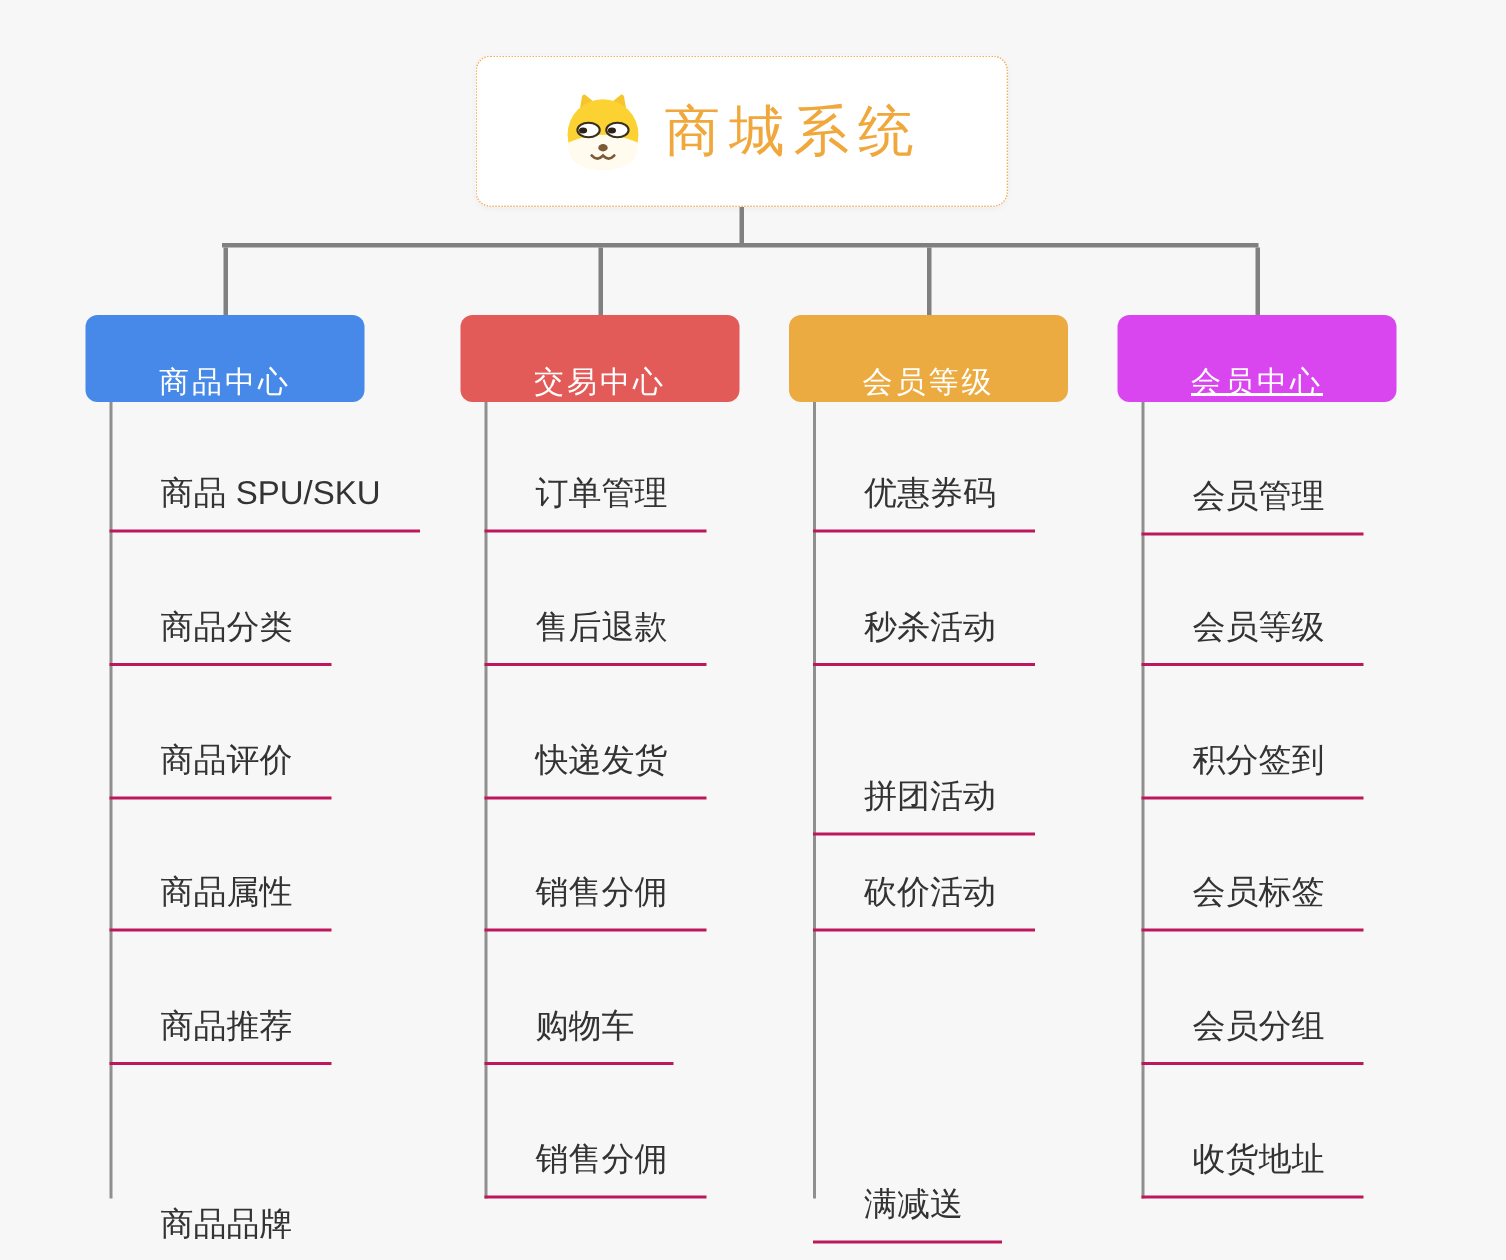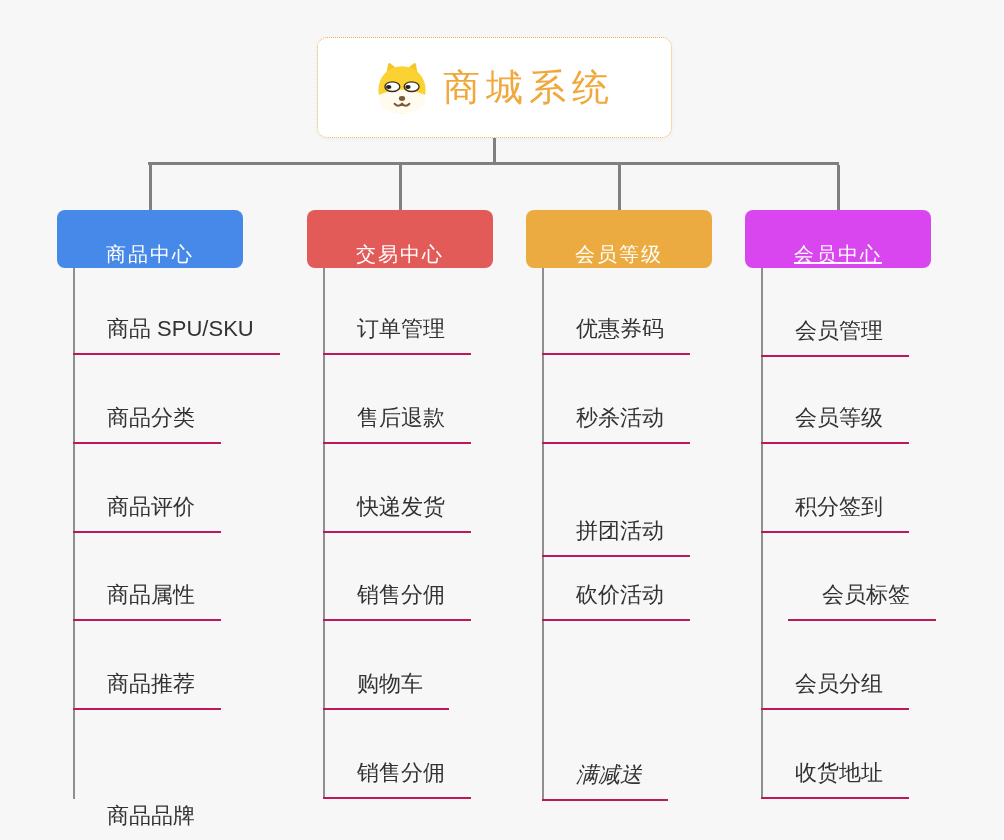--- a/index.html
+++ b/index.html
@@ -99,29 +99,29 @@
       </div>
       <div class="column" style="left: 526px;">
     <div class="branch-node" style="background: rgb(235, 171, 64);">
           <span class="branch-label">会员等级</span>
         </div>
     <div class="spine"></div>
   <div class="item" style="top: 103px;">优惠券码</div>
         <div class="item" style="top: 191.8px;">秒杀活动</div>
         <div class="item" style="top: 280.6px; margin-top: 24px;">拼团活动</div>
         <div class="item" style="top: 369.4px;">砍价活动</div>
-        <div class="item" style="top: 549px; font-style: italic;">满减送</div>
+        <div class="item" style="top: 577px;">满减送</div>
       </div>
       <div class="column" style="left: 745px;">
     <div class="branch-node" style="background: #d946ef; text-decoration: underline;">
           <span class="branch-label">会员中心</span>
         </div>
     <div class="spine"></div>
   <div class="item" style="top: 105px;">会员管理</div>
         <div class="item" style="top: 280.6px;">积分签到</div>
         <div class="item" style="top: 191.8px;">会员等级</div>
-        <div class="item" style="top: 369.4px; margin-left: 27px;">会员标签</div>
+        <div class="item" style="top: 369.4px;">会员标签</div>
         <div class="item" style="top: 458.2px;">会员分组</div>
         <div class="item" style="top: 547px;">收货地址</div>
       </div>
     </div>
 
 </div>
 
 </body></html>

